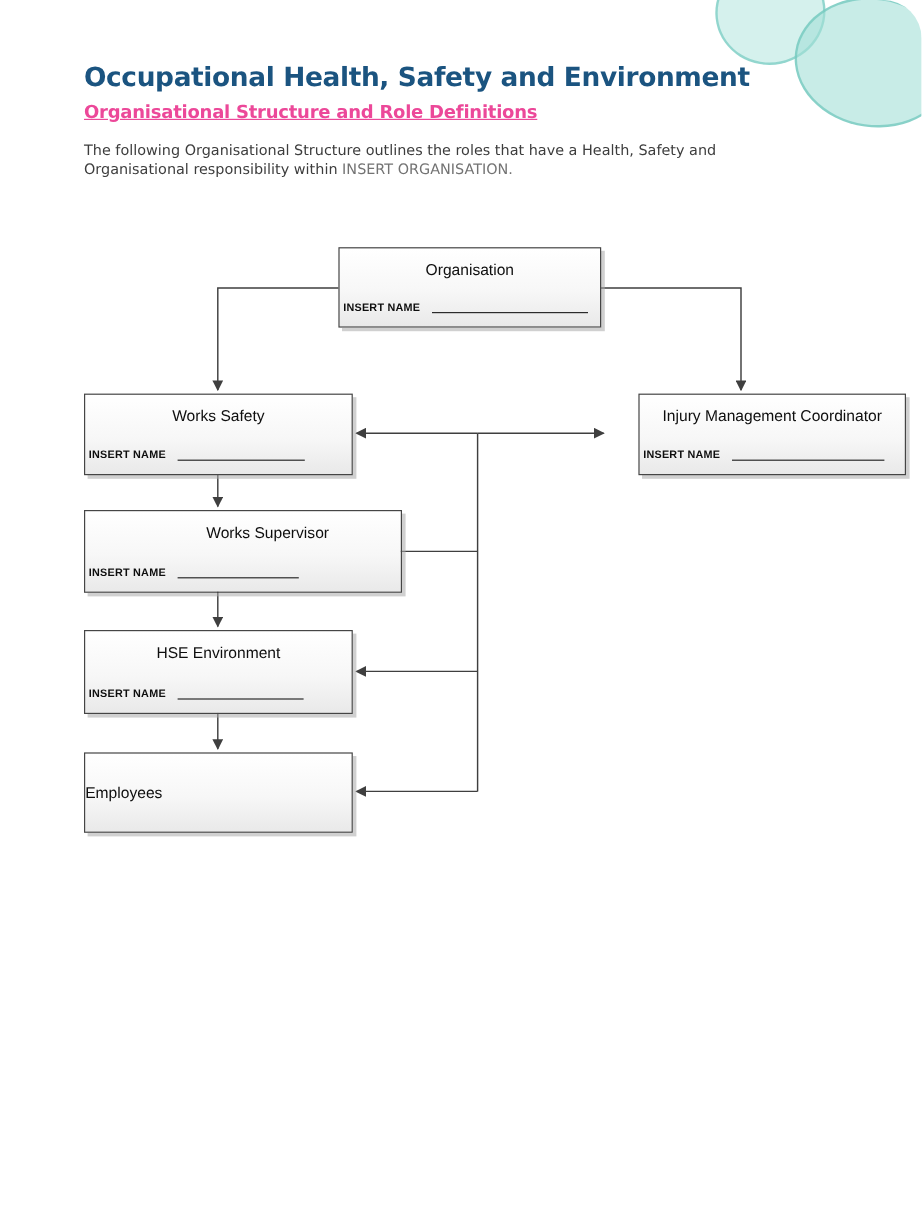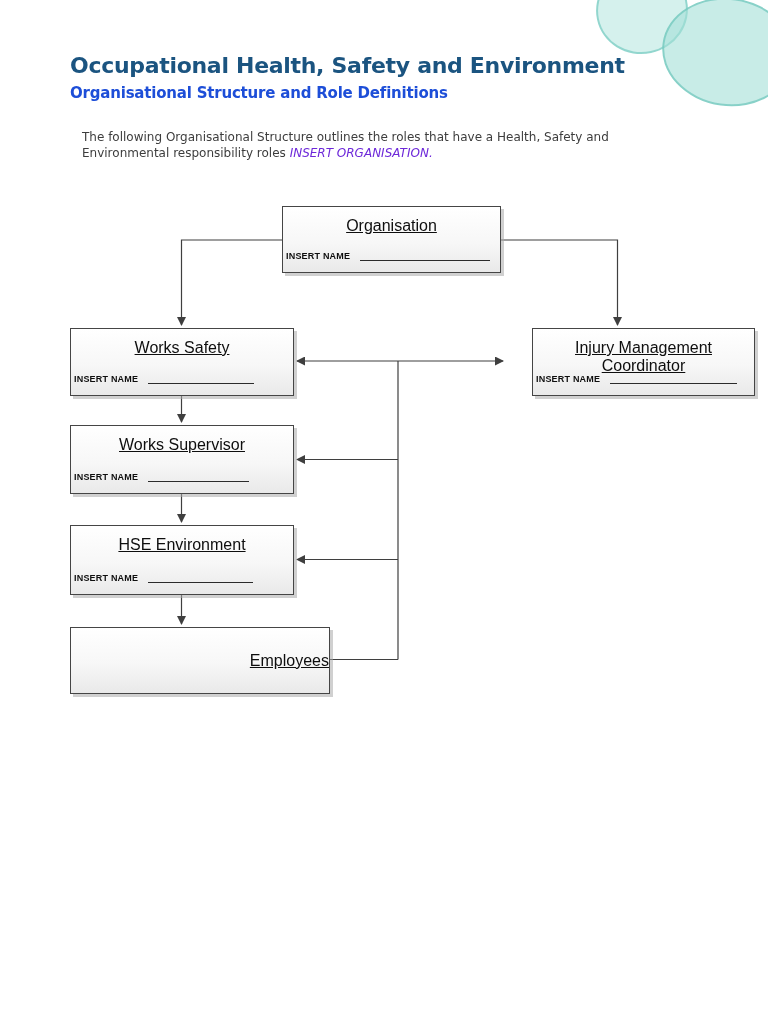--- a/index.html
+++ b/index.html
@@ -2,20 +2,21 @@
 <html><head>
 <meta charset="utf-8">
 <style>
   html,body{margin:0;padding:0;}
   .page{
     position:relative;
     width:768px;height:1024px;
     background:#ffffff;
     overflow:hidden;
     font-family:"DejaVu Sans", sans-serif;
+    border-radius:32px;
   }
   
   .blob{position:absolute;border-radius:50%;}
   .blob-a{
     left:596px;top:-34px;width:88px;height:84px;
     background:rgba(178,230,223,0.55);
     border:2px solid rgba(124,206,196,0.75);
     transform:rotate(-12deg);
   }
   .blob-b{
@@ -25,77 +26,77 @@
     transform:rotate(8deg);
   }
   
   .doc-title{
     position:absolute;left:70px;top:53px;
     font-size:22px;font-weight:bold;color:#1b5480;
     letter-spacing:-0.3px;white-space:nowrap;margin:0;
   }
   .doc-subtitle{
     position:absolute;left:70px;top:84px;
-    font-size:15px;font-weight:bold;color:#1d4ed8;
-    letter-spacing:-0.2px;white-space:nowrap;margin:0;
+    font-size:15px;font-weight:bold;color:#ec4899;
+    letter-spacing:-0.2px;white-space:nowrap;margin:0;text-decoration:underline;
   }
   .intro{
     position:absolute;left:70px;top:117px;width:620px;
-    font-size:12px;line-height:16px;color:#3d3d3d;margin:12px;
+    font-size:12px;line-height:16px;color:#3d3d3d;margin:0;
   }
-  .intro .hl{font-style:italic;color:#6d28d9;}
+  .intro .hl{color:#737373;}
   
   .node{
     position:absolute;
     background:linear-gradient(180deg,#ffffff 0%,#f7f7f7 55%,#e9e9e9 100%);
     border:1px solid #454545;
     box-shadow:3px 3px 0 rgba(170,170,170,0.55);
     font-family:"Liberation Sans", sans-serif;
   }
   .node-title{
     text-align:center;margin-top:10px;
-    font-size:16px;color:#0e0e0e;text-decoration:underline;
+    font-size:13px;color:#0e0e0e;
   }
-  .node.center-title{display:flex;align-items:center;justify-content:flex-end;padding-left:36px;}
+  .node.center-title{display:flex;align-items:center;justify-content:flex-start;}
   .node.center-title .node-title{margin-top:0;}
   .insert-row{
     position:absolute;left:3px;bottom:11px;
     display:flex;align-items:flex-end;
     font-size:9px;font-weight:bold;color:#0e0e0e;
     letter-spacing:0.2px;white-space:nowrap;justify-content:space-between;
   }
   .name-line{display:inline-block;border-bottom:1.4px solid #2b2b2b;margin-left:10px;height:8px;}
   .u-org{width:130px;}
   .u-wm{width:106px;}
   .u-imc{width:127px;}
   .u-ws{width:101px;}
   .u-hse{width:105px;}
   
   .n-organisation{left:282px;top:206px;width:217px;height:65px;}
   .n-works-manager{left:70px;top:328px;width:222px;height:66px;}
   .n-imc{left:532px;top:328px;width:221px;height:66px;}
-  .n-works-supervisor{left:70px;top:425px;width:222px;height:67px;}
+  .n-works-supervisor{left:70px;top:425px;width:222px;height:67px;padding-left:41px;}
   .n-hse{left:70px;top:525px;width:222px;height:68px;}
   .n-employees{left:70px;top:627px;width:222px;height:65px;}
   .connectors{position:absolute;left:0;top:0;pointer-events:none;}
 </style>
 </head>
 <body>
 
 <div class="page">
 
   <div class="blob blob-a"></div>
   <div class="blob blob-b"></div>
 
   <h1 class="doc-title">Occupational Health, Safety and Environment</h1>
   <h2 class="doc-subtitle">Organisational Structure and Role Definitions</h2>
 
   <p class="intro">
     <span>The following Organisational Structure outlines the roles that have a Health, Safety and</span><br>
-    <span>Environmental responsibility roles</span>
+    <span>Organisational responsibility within</span>
     <span class="hl">INSERT ORGANISATION.</span>
   </p>
 
   <svg class="connectors" width="768" height="1024" viewBox="0 0 768 1024">
     <defs>
       <marker id="arr" markerWidth="9" markerHeight="9" refX="8" refY="4.5" orient="auto" markerUnits="userSpaceOnUse">
         <path d="M0,0 L9,4.5 L0,9 Z" fill="#3f3f3f"></path>
       </marker>
     </defs>
     <g stroke="#3f3f3f" stroke-width="1.2" fill="none">

